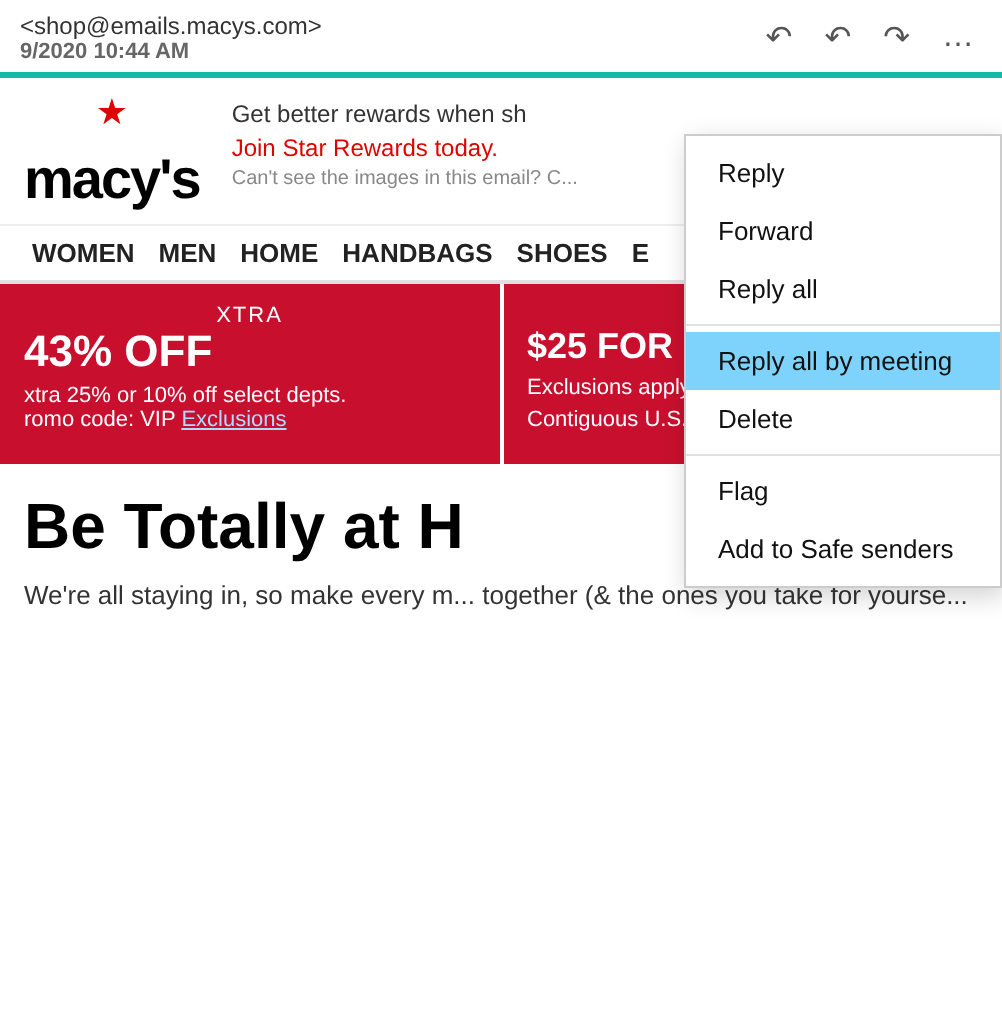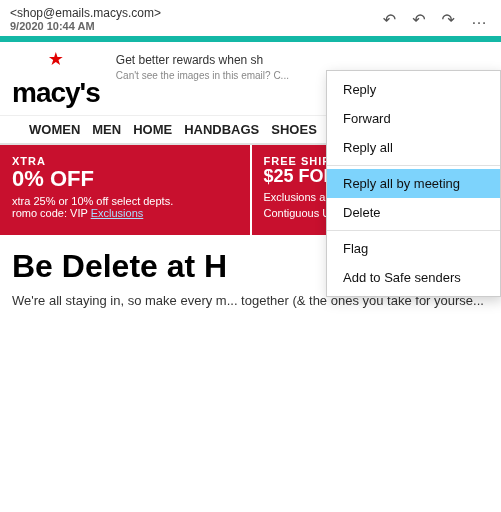--- a/index.html
+++ b/index.html
@@ -8,21 +8,21 @@
       height: 512px;
       font-family: 'Segoe UI', Arial, sans-serif;
       overflow: hidden;
       position: relative;
       background: #fff;
     }
 
     
     .email-header {
       padding: 6px 10px 4px 10px;
-      border-bottom: 6px solid #14b8a6;
+      border-bottom: 3px solid #14b8a6;
       display: flex;
       align-items: center;
       justify-content: space-between;
     }
     .email-meta {
       font-size: 12px;
       color: #444;
     }
     .email-meta .sender {
       color: #333;
@@ -97,21 +97,21 @@
     }
     .banner-text .cant-see {
       color: #888;
       font-size: 10px;
     }
 
     
     .nav-bar {
       display: flex;
       gap: 12px;
-      padding: 6px 29px;
+      padding: 6px 16px;
       border-bottom: 2px solid #e0e0e0;
       font-size: 13px;
       font-weight: 600;
       color: #222;
       overflow: hidden;
     }
     .nav-item { cursor: pointer; white-space: nowrap; }
 
     
     .promo-section {
@@ -128,22 +128,23 @@
     .promo-right {
       background: #c8102e;
       color: white;
       padding: 10px 12px;
       flex: 1;
       border-left: 2px solid #fff;
       overflow: hidden;
     }
     .promo-tag {
       font-size: 11px;
-      font-weight: bold;
+      font-weight: normal;
       letter-spacing: 1px;
+      text-align: center;
     }
     .promo-big {
       font-size: 22px;
       font-weight: 900;
       line-height: 1.1;
     }
     .promo-small {
       font-size: 11px;
       margin-top: 4px;
     }
@@ -179,21 +180,21 @@
       color: #333;
       margin-top: 8px;
       line-height: 1.4;
     }
 
     
     .context-menu {
       position: absolute;
       top: 28px;
       right: 0px;
-      width: 175px;
+      width: 159px;
       background: #fff;
       border: 1px solid #ccc;
       box-shadow: 2px 4px 12px rgba(0,0,0,0.18);
       z-index: 100;
       padding: 4px 0;
     }
     .menu-item {
       padding: 7px 16px;
       font-size: 13px;
       color: #111;
@@ -229,53 +230,54 @@
 
   <div class="macys-banner">
     <div class="macys-logo">
       <div class="macys-logo-wrapper">
         <span class="macys-star">★</span>
         <span class="macys-logo-text" style="margin-top:25px;">macy's</span>
       </div>
     </div>
     <div class="banner-text">
       <div>Get better rewards when sh</div>
+      <a class="join-link" href="#">Join Star Rewards today.</a>
       <div class="cant-see">Can't see the images in this email? C...</div>
     </div>
   </div>
 
   <div class="nav-bar">
     <span class="nav-item">WOMEN</span>
     <span class="nav-item">MEN</span>
     <span class="nav-item">HOME</span>
     <span class="nav-item">HANDBAGS</span>
     <span class="nav-item">SHOES</span>
     <span class="nav-item">E</span>
   </div>
 
   <div class="promo-section">
     <div class="promo-left">
       <div class="promo-tag">XTRA</div>
-      <div class="promo-big">0% OFF</div>
+      <div class="promo-big">43% OFF</div>
       <div class="promo-small">xtra 25% or 10% off select depts.</div>
       <div class="promo-code">
         <span>romo code: VIP</span>
         <a class="promo-link" href="#">Exclusions</a>
       </div>
     </div>
     <div class="promo-right">
       <div class="promo-tag">FREE SHIF</div>
       <div class="promo-ship-big">$25 FOR E</div>
       <div class="promo-ship-small">Exclusions apply.</div>
       <div class="promo-ship-small">Contiguous U.S. only. D...</div>
     </div>
   </div>
 
   <div class="be-totally">
-    <div class="be-totally-heading">Be Delete at H</div>
+    <div class="be-totally-heading">Be Totally at H</div>
     <div class="be-totally-sub">We're all staying in, so make every m... together (&amp; the ones you take for yourse...</div>
   </div>
 
   <div class="context-menu" id="context-menu">
   <div class="menu-item">Reply</div>
       <div class="menu-item">Forward</div>
       <div class="menu-item">Reply all</div>
       <div class="menu-separator"></div>
       <div class="menu-item highlighted">Reply all by meeting</div>
       <div class="menu-item">Delete</div>

